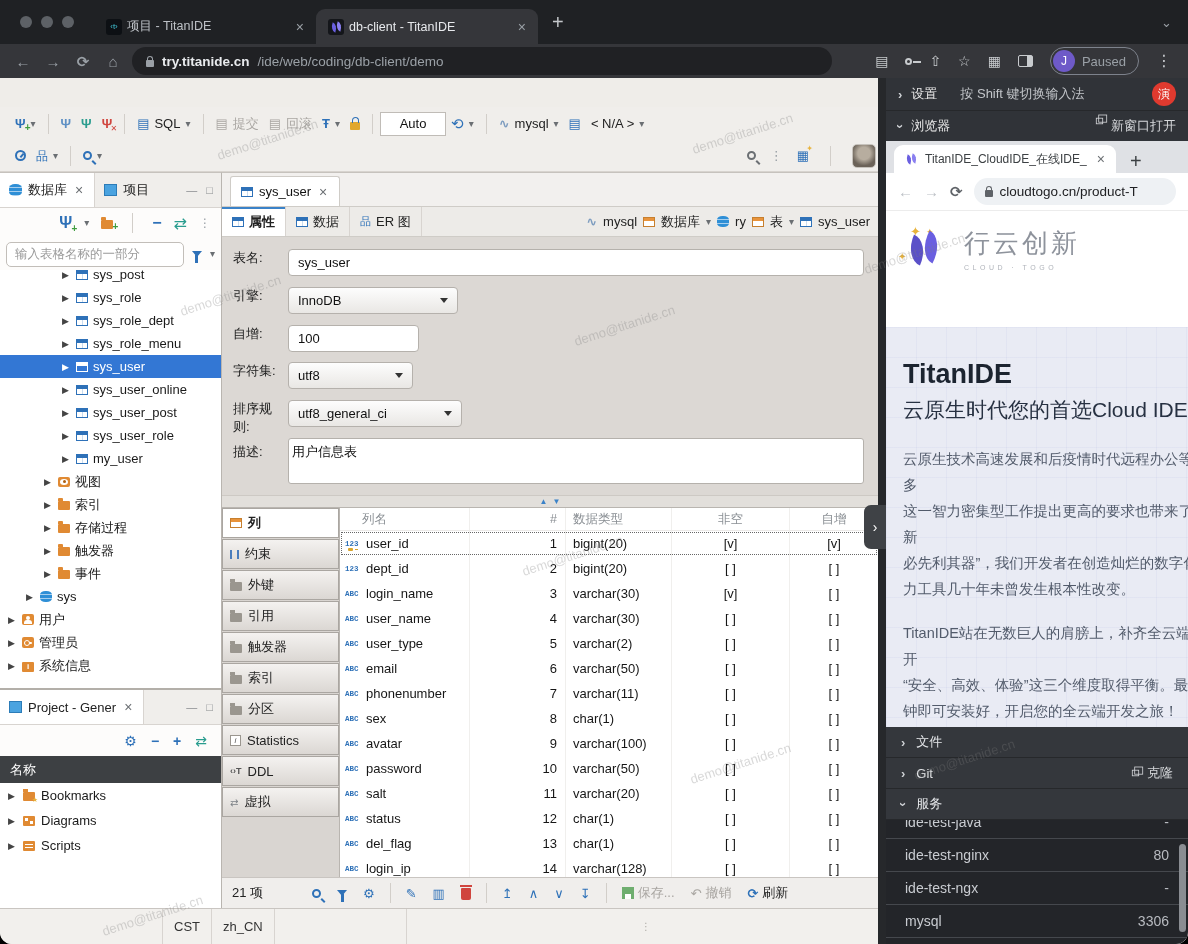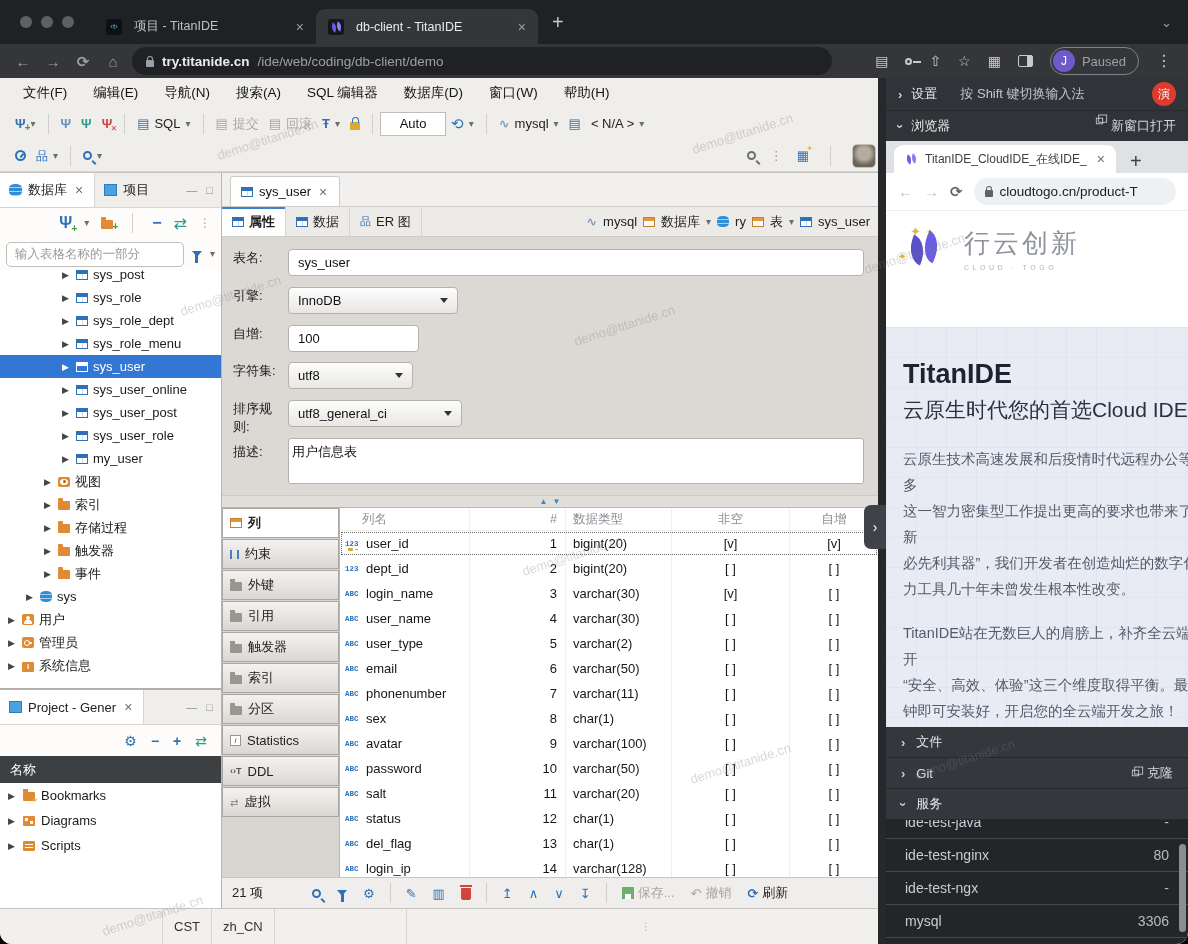--- a/index.html
+++ b/index.html
@@ -3,21 +3,21 @@
 <meta charset="utf-8">
 <style>
   html,body{margin:0;padding:0;background:#000;}
   *{box-sizing:border-box;}
   .root{position:relative;width:1188px;height:944px;overflow:hidden;background:#efede9;
     font-family:"Liberation Sans","DejaVu Sans",sans-serif;border-radius:0 0 12px 12px;}
   
   .tabstrip{position:absolute;left:0;top:0;width:1188px;height:44px;background:#1f2124;display:flex;align-items:center;}
   .lights{display:flex;gap:9px;padding:0 20px 0 20px;}
   .light{width:12px;height:12px;border-radius:50%;background:#5d6166;}
-  .btab{display:flex;align-items:center;gap:12px;height:35px;margin-top:9px;padding:0 10px 0 12px;width:222px;
+  .btab{display:flex;align-items:center;gap:5px;height:35px;margin-top:9px;padding:0 10px 0 12px;width:222px;
     border-radius:9px 9px 0 0;color:#bdc1c6;font-size:12.5px;}
   .btab.active{background:#35363a;color:#e8eaed;}
   .btab .ttl{white-space:nowrap;overflow:hidden;flex:1;}
   .tclose{color:#9aa0a6;font-size:14px;padding:0 2px;}
   .fav-t{width:16px;height:16px;border-radius:3px;background:#0d1014;color:#41c4d6;font-size:8px;display:grid;place-items:center;flex:none;}
   .fav-t::before{content:"‹t›";}
   .fav-s{width:16px;height:16px;border-radius:3px;background:#14161a;position:relative;flex:none;overflow:hidden;}
   .fav-s::before{content:"";position:absolute;left:3px;top:4px;width:6px;height:9px;background:#6a5fe0;border-radius:0 100% 0 100%;transform:rotate(20deg);}
   .fav-s::after{content:"";position:absolute;left:8px;top:3px;width:6px;height:9px;background:#8a7ff0;border-radius:0 100% 0 100%;transform:rotate(20deg);}
   .newtab{color:#c4c7cb;font-size:20px;padding:0 14px;}
@@ -276,39 +276,20 @@
       <span class="gi gi-puzzle"></span>
       <span class="css-sidepanel"></span>
       <div class="profile">
         <span class="pj">J</span>
         <span class="ptxt">Paused</span>
       </div>
       <span class="gi gi-dots" style="font-size:16px;"></span>
     </div>
   </div>
 
-  <div class="menubar">
-
-      <span class="menu-item">文件(F)</span>
-
-      <span class="menu-item">编辑(E)</span>
-
-      <span class="menu-item">导航(N)</span>
-
-      <span class="menu-item">搜索(A)</span>
-
-      <span class="menu-item">SQL 编辑器</span>
-
-      <span class="menu-item">数据库(D)</span>
-
-      <span class="menu-item">窗口(W)</span>
-
-      <span class="menu-item">帮助(H)</span>
-
-  </div>
 
   <div class="tbar tb1">
     <span class="tbtn">
         <span class="gi gi-plug blue ovl-plus"></span>
         <span class="gi gi-caret dkgray" style="font-size:10px;"></span>
       </span>
     <span class="vsep"></span>
     <span class="tbtn">
         <span class="gi gi-plug blue" style="opacity:.75;"></span>
       </span>

